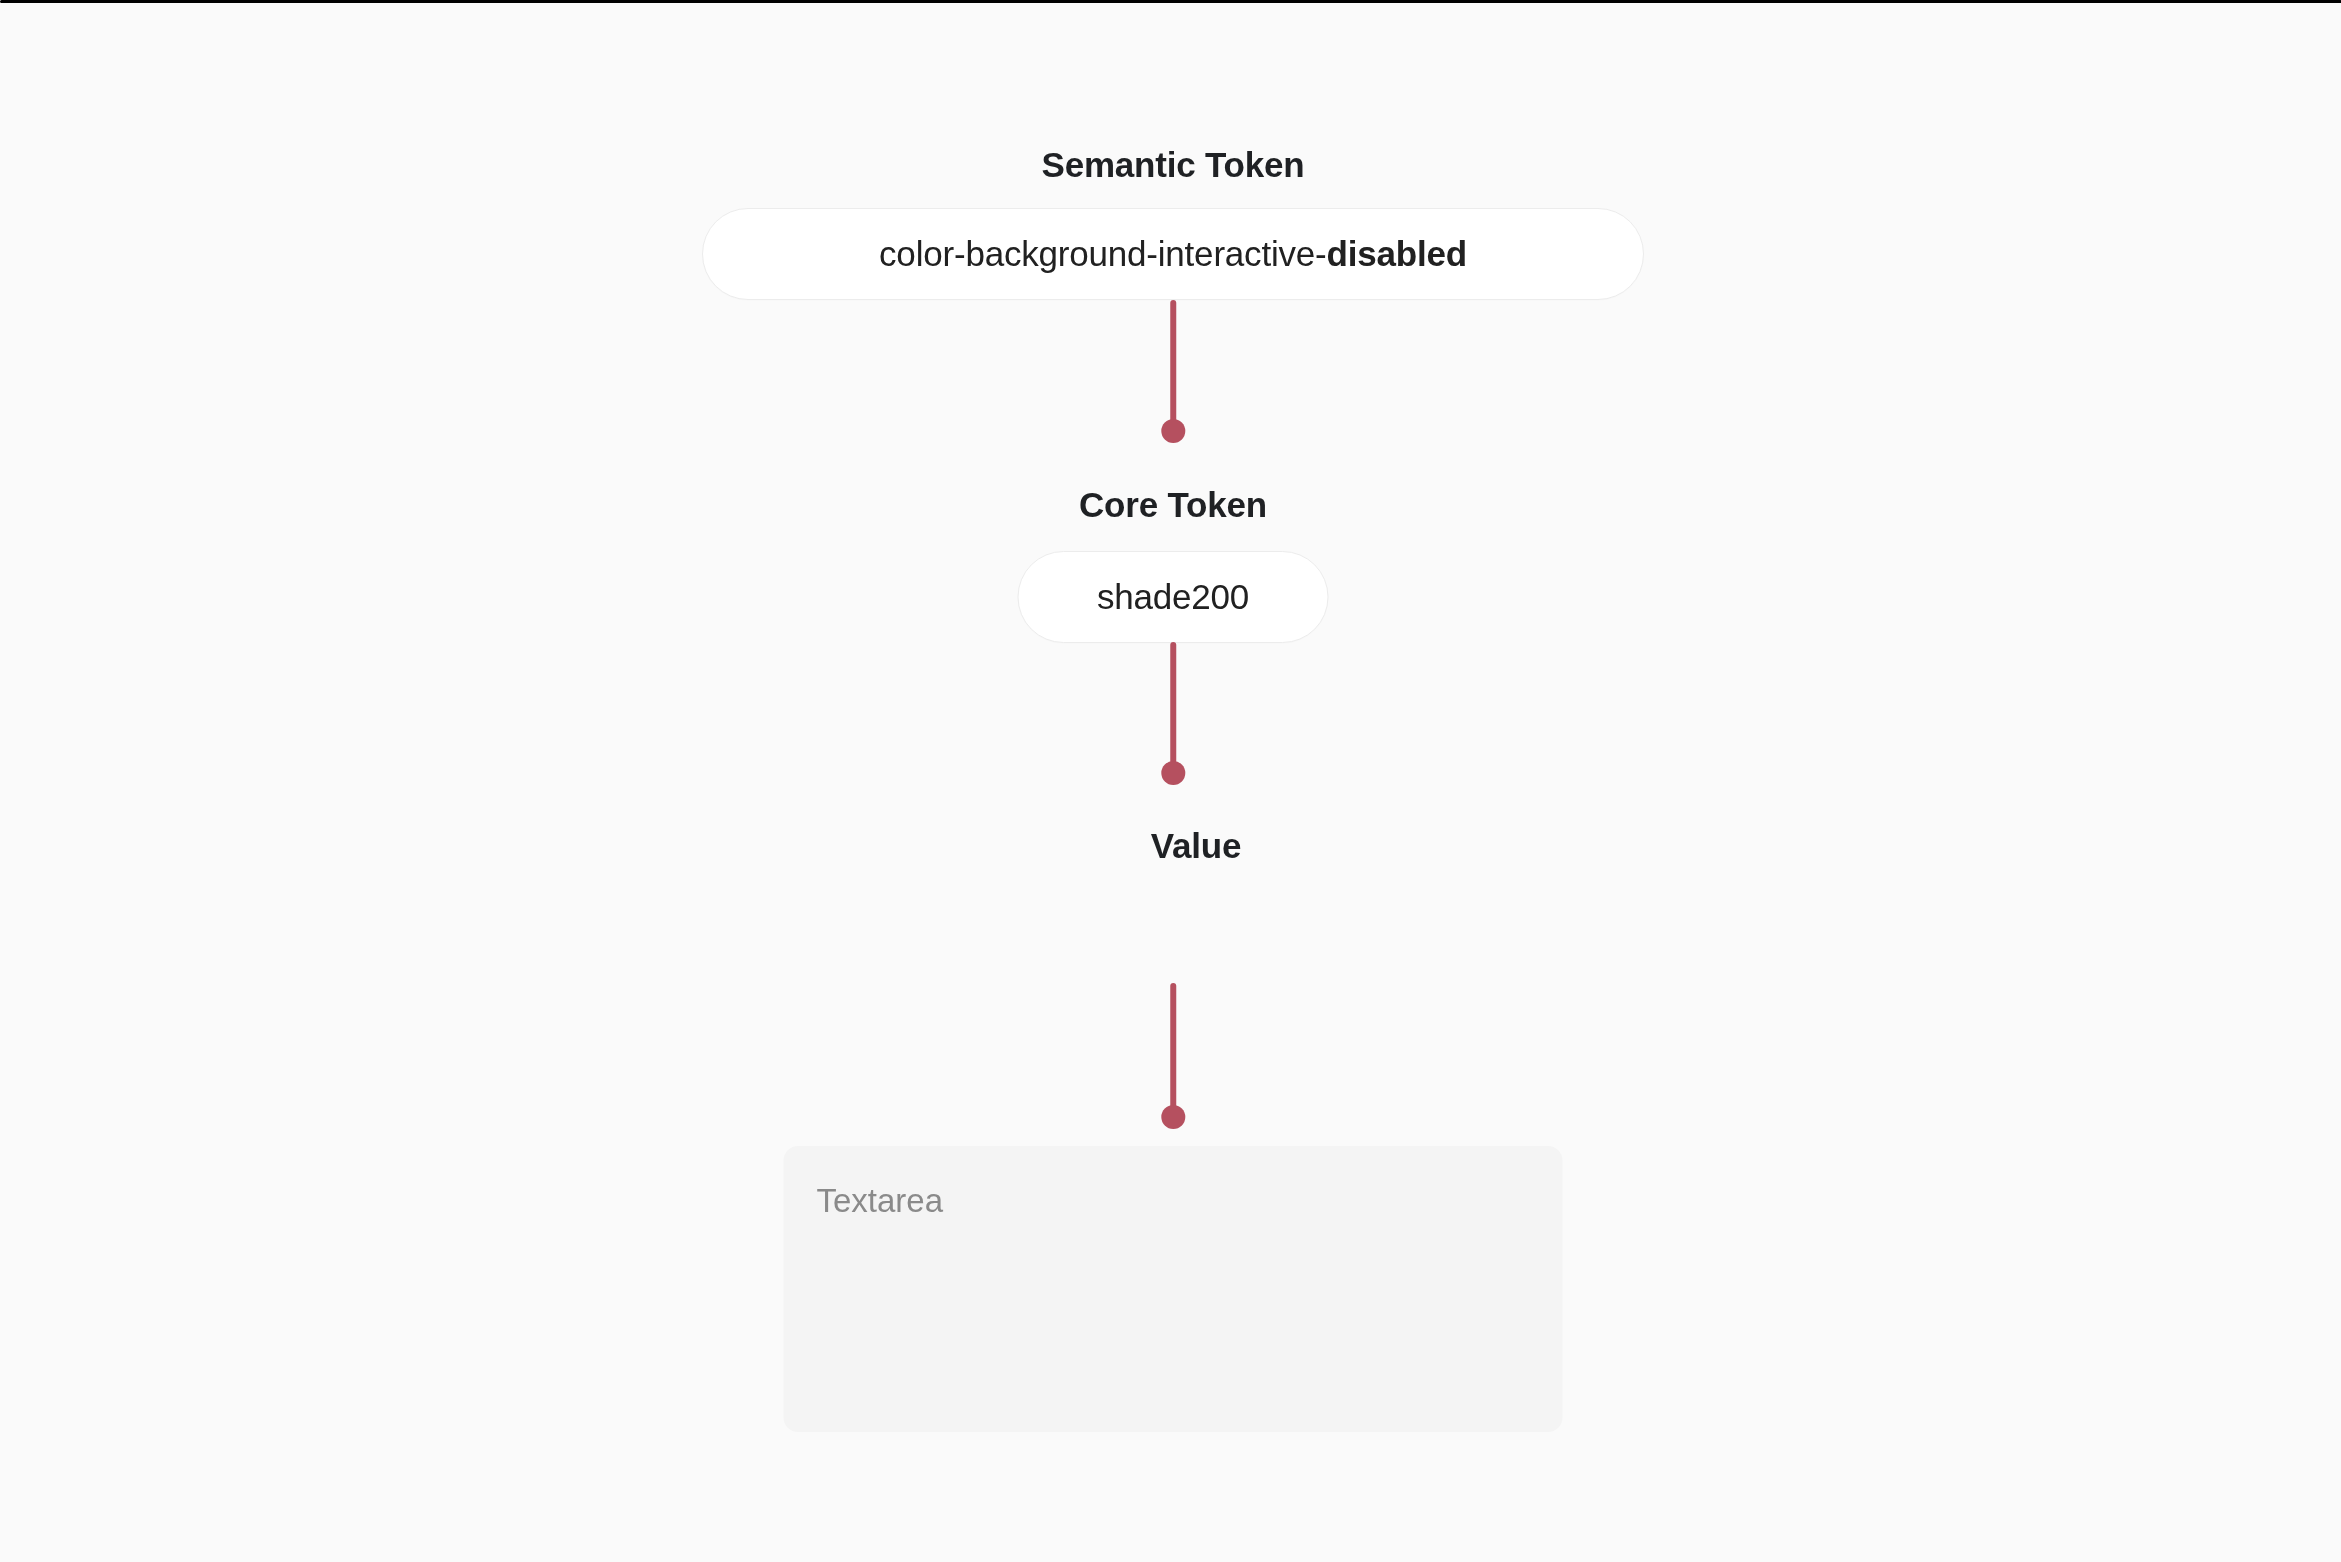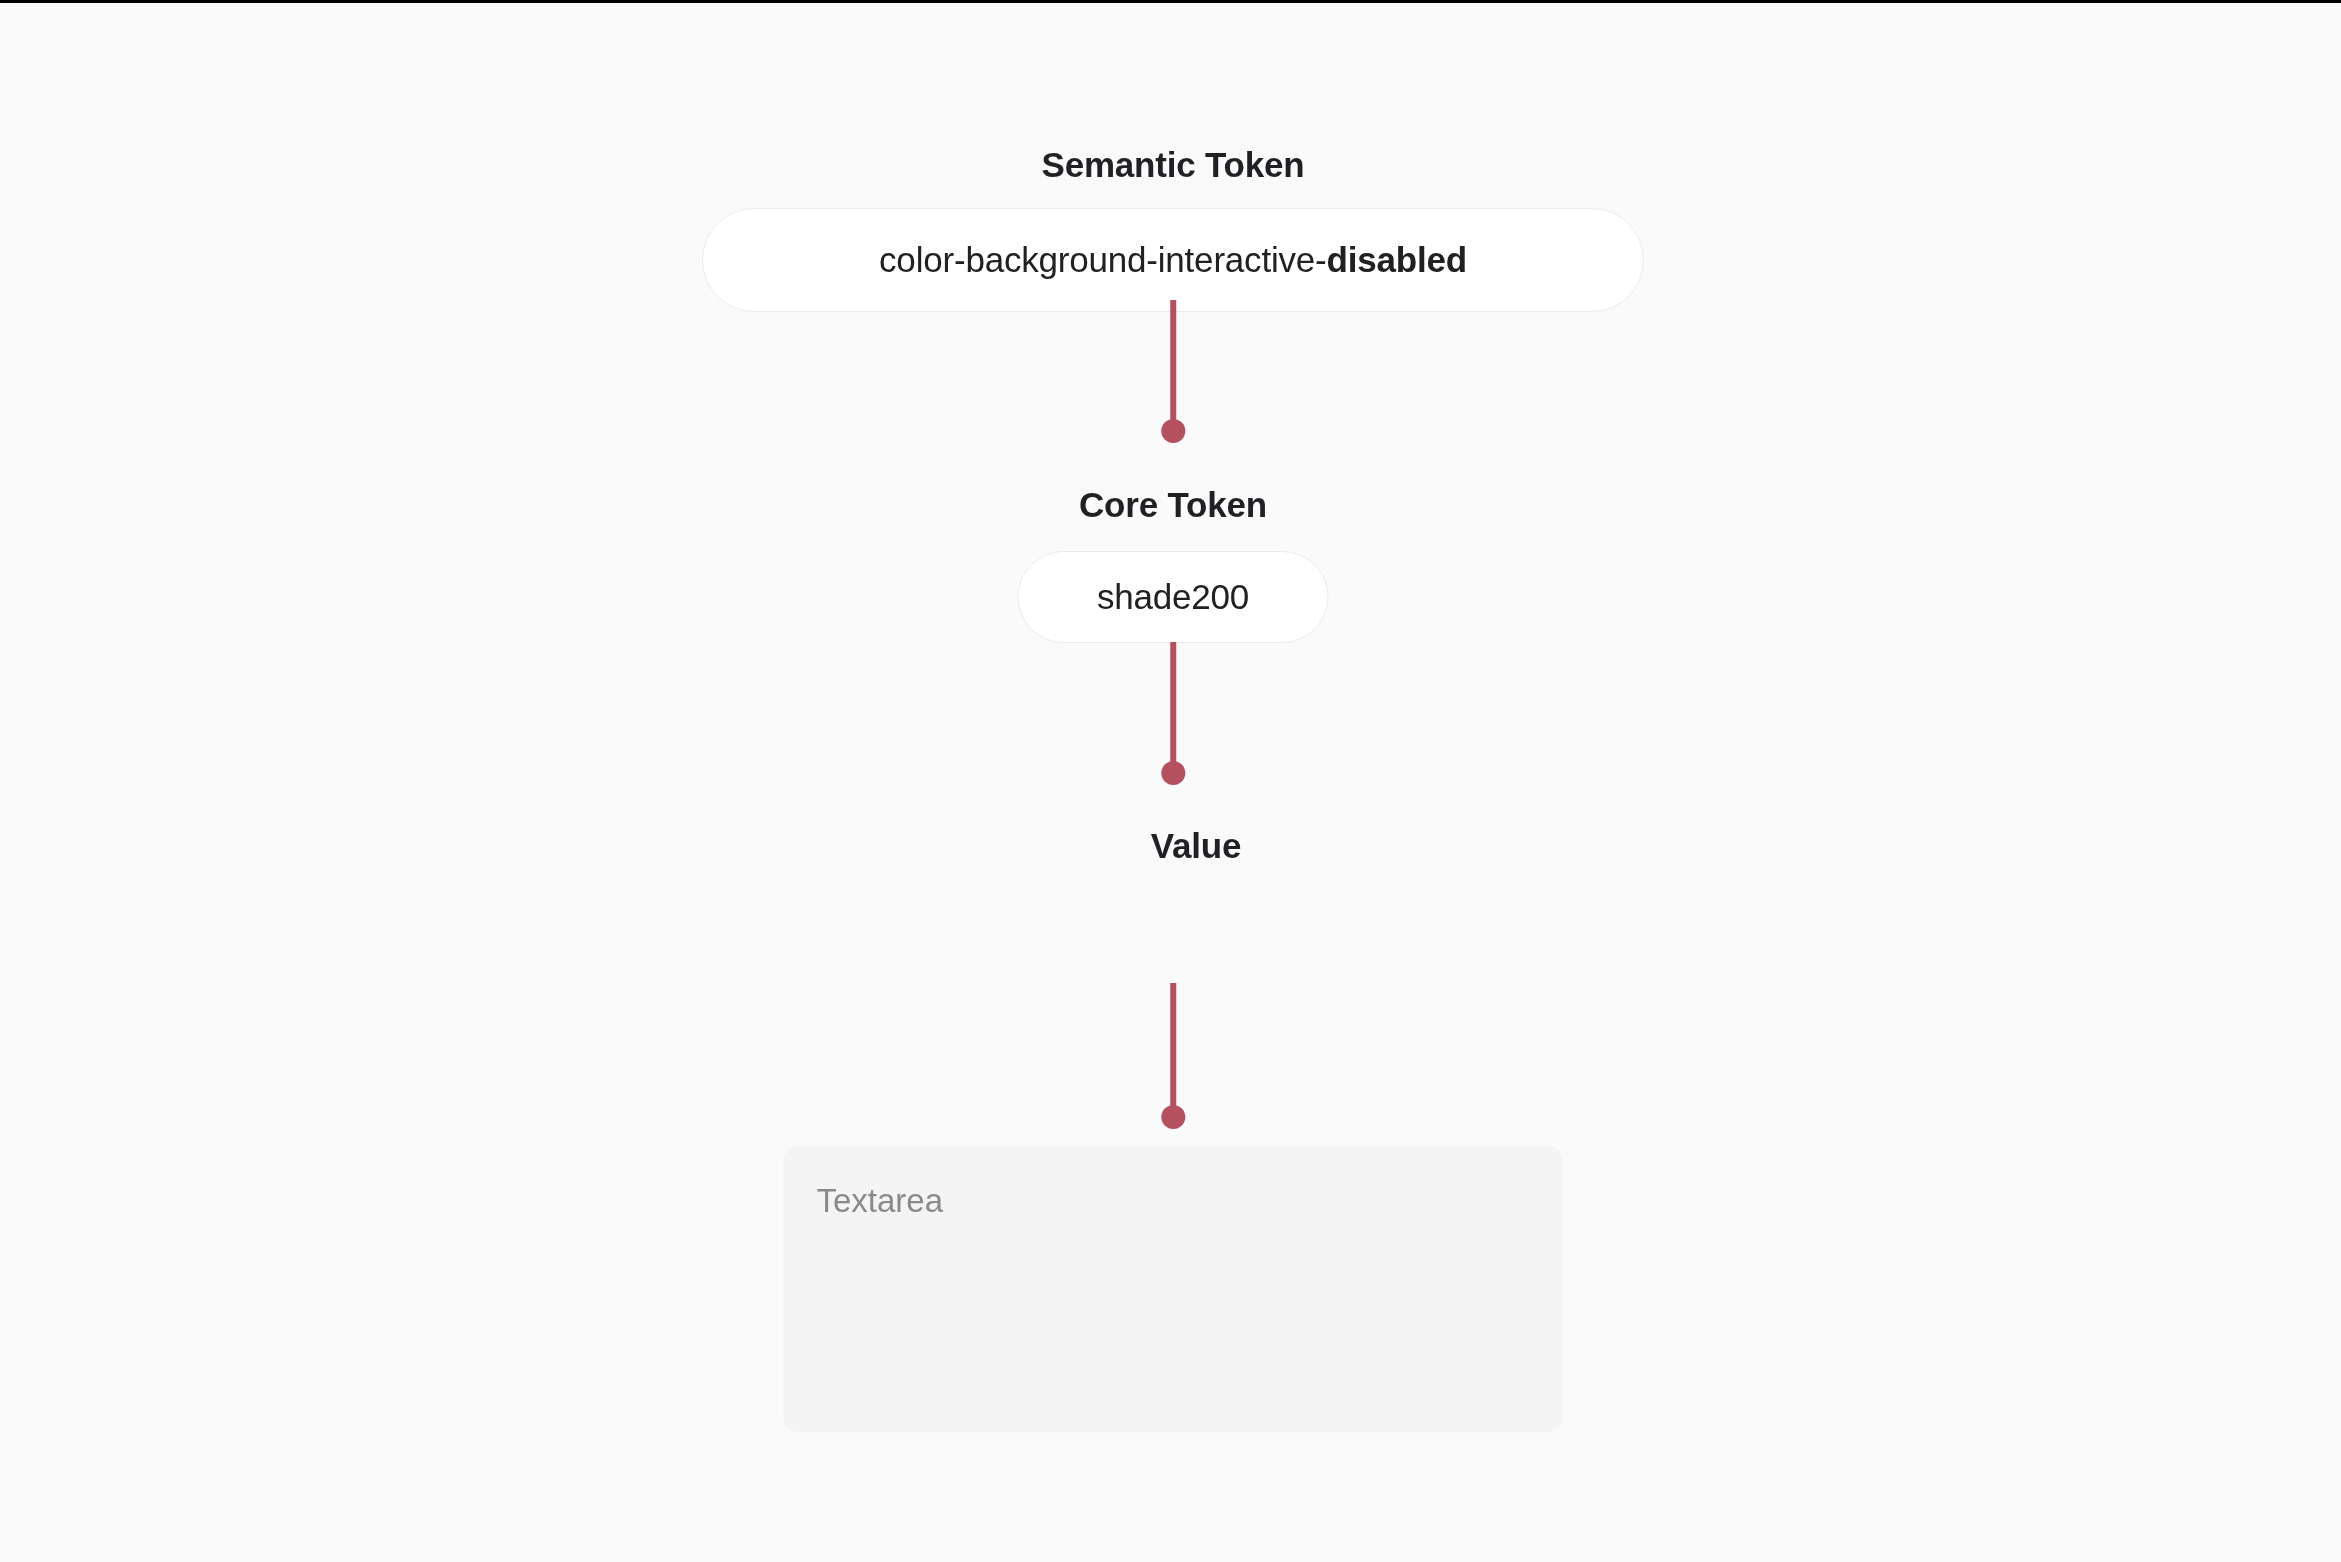--- a/index.html
+++ b/index.html
@@ -1,15 +1,15 @@
 <!DOCTYPE html>
 <html style="font-size:13px"><head>
 <meta charset="utf-8">
 <style>
-  * { box-sizing: border-box; margin: 0; padding: 0; }
+  * { box-sizing: border-box; margin: 0; padding: 0; border-radius: 25px; }
 
   html, body {
     width: 2342px;
     height: 1562px;
     background: #fafafa;
     font-family: "Liberation Sans", sans-serif;
     overflow: hidden;
   }
 
   #top-bar {
@@ -120,21 +120,21 @@
 </style>
 </head>
 <body>
 
 <div id="canvas" style="background: rgb(250, 250, 250);">
 
   <div id="top-bar" style="background: rgb(0, 0, 0);"></div>
 
   <div class="node-heading" style="left:1173px; top:145px;">Semantic Token</div>
 
-  <div class="pill" style="left:1173px; top:208px; width:942px; height:104px;">
+  <div class="pill" style="left:1173px; top:208px; width:942px; height:92px;">
     <span class="pill-text"><span>color-background-interactive-</span><b>disabled</b></span>
   </div>
 
   <div class="connector" style="left:1173px; top:300px; width:33px; height:143px;">
     <div class="line" style="height: 131px; background: rgb(181, 80, 95);"></div>
     <div class="dot" style="background: rgb(181, 80, 95);"></div>
   </div>
 
   <div class="node-heading" style="left:1173px; top:485px;">Core Token</div>
 

